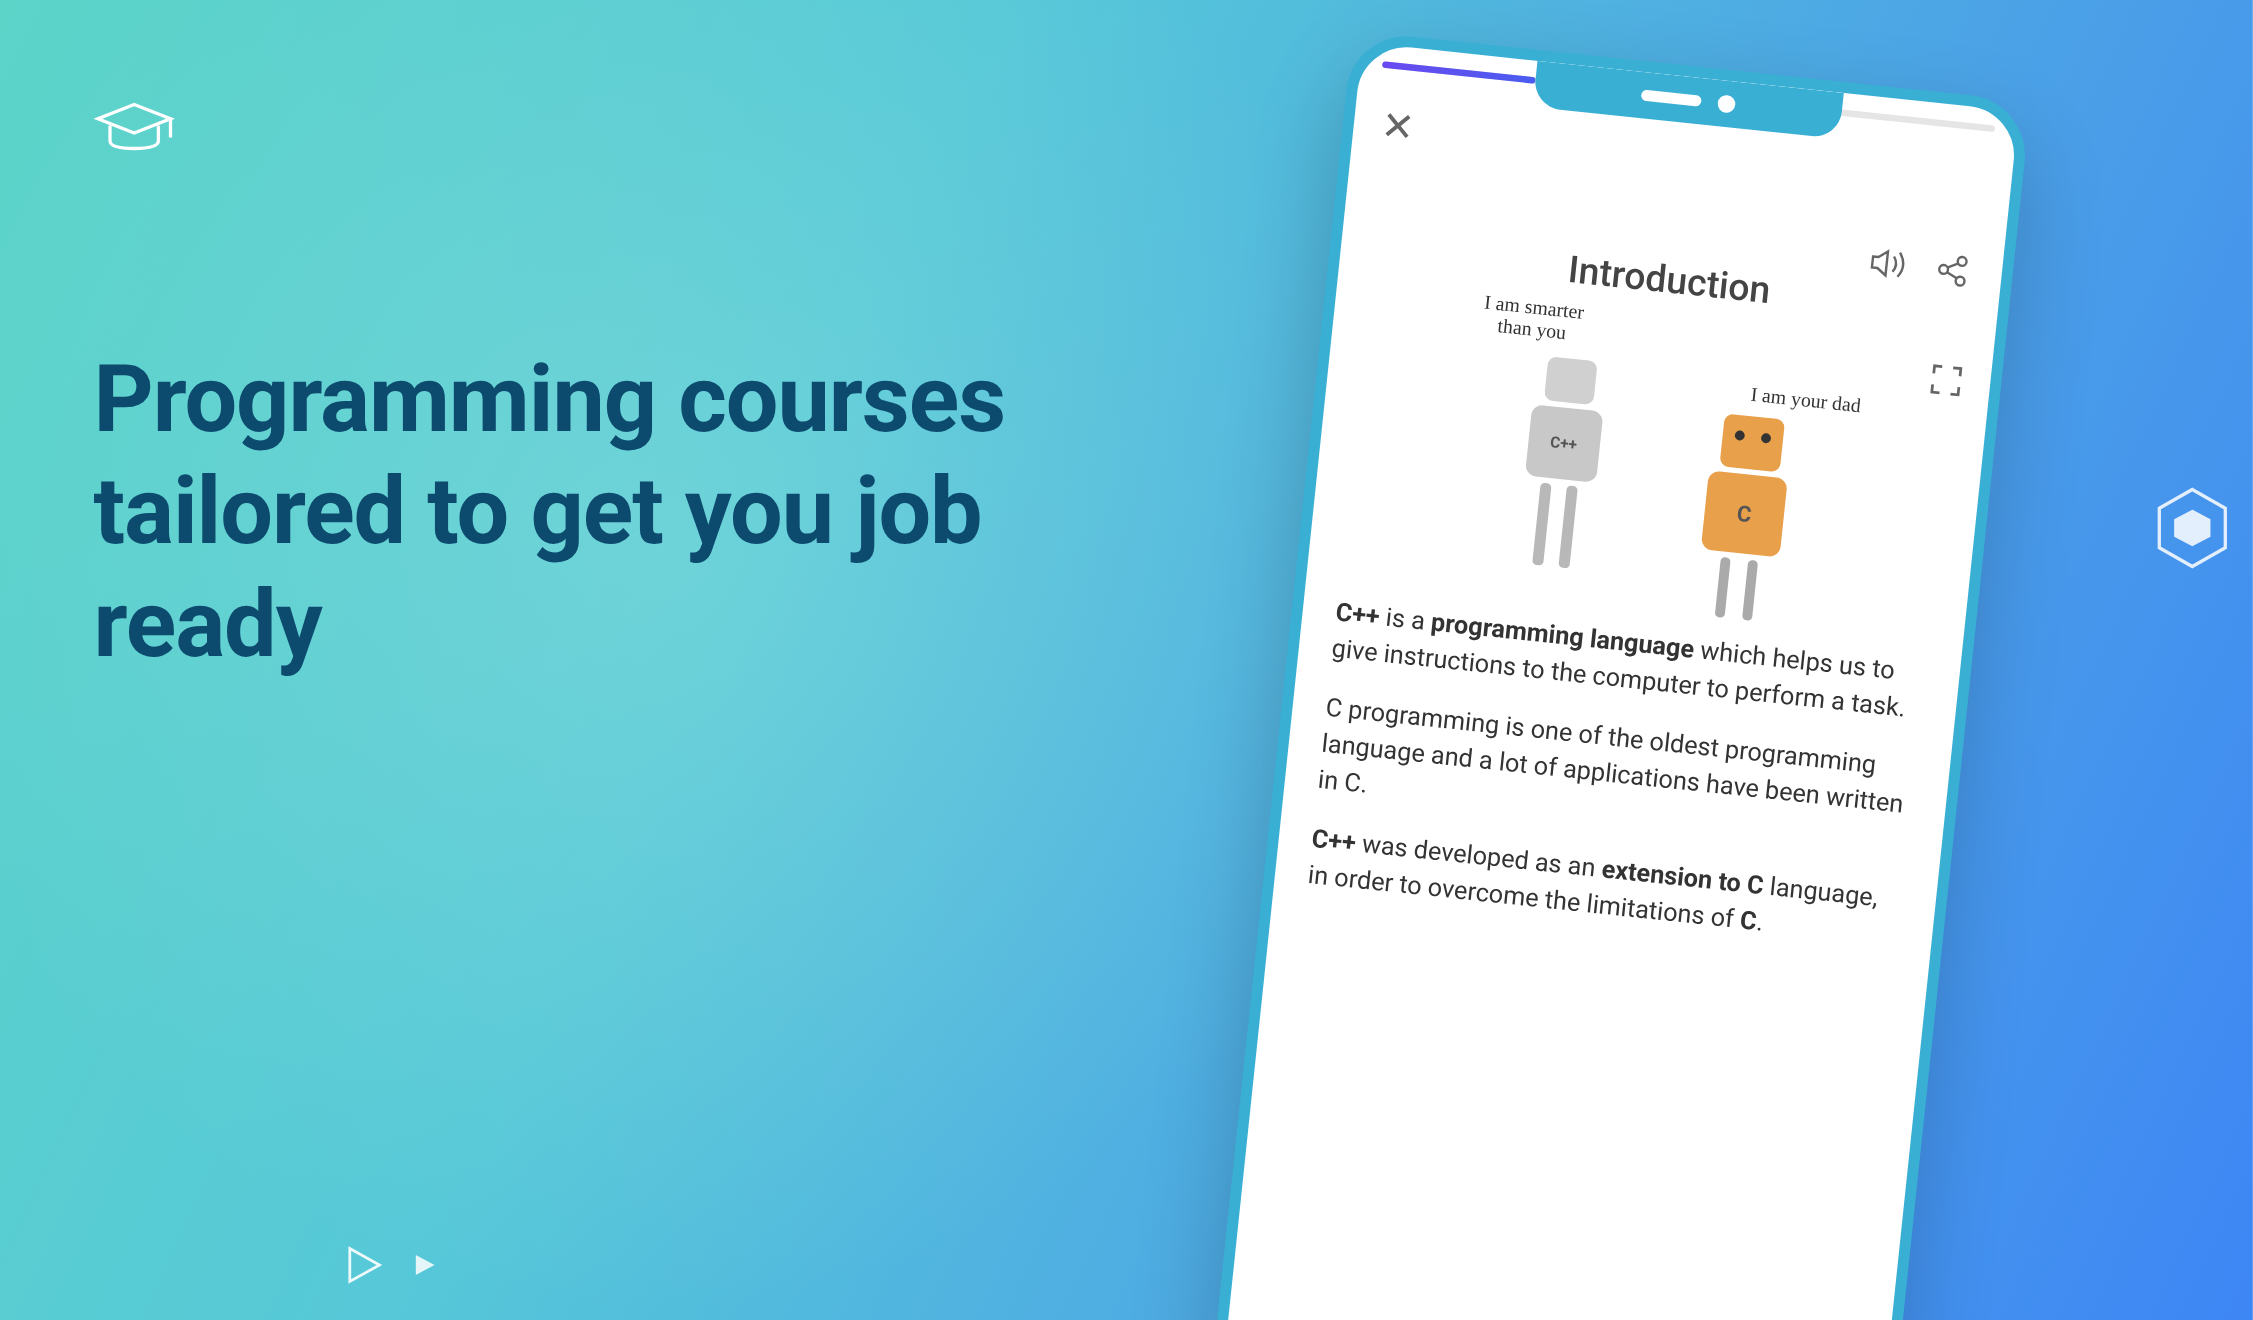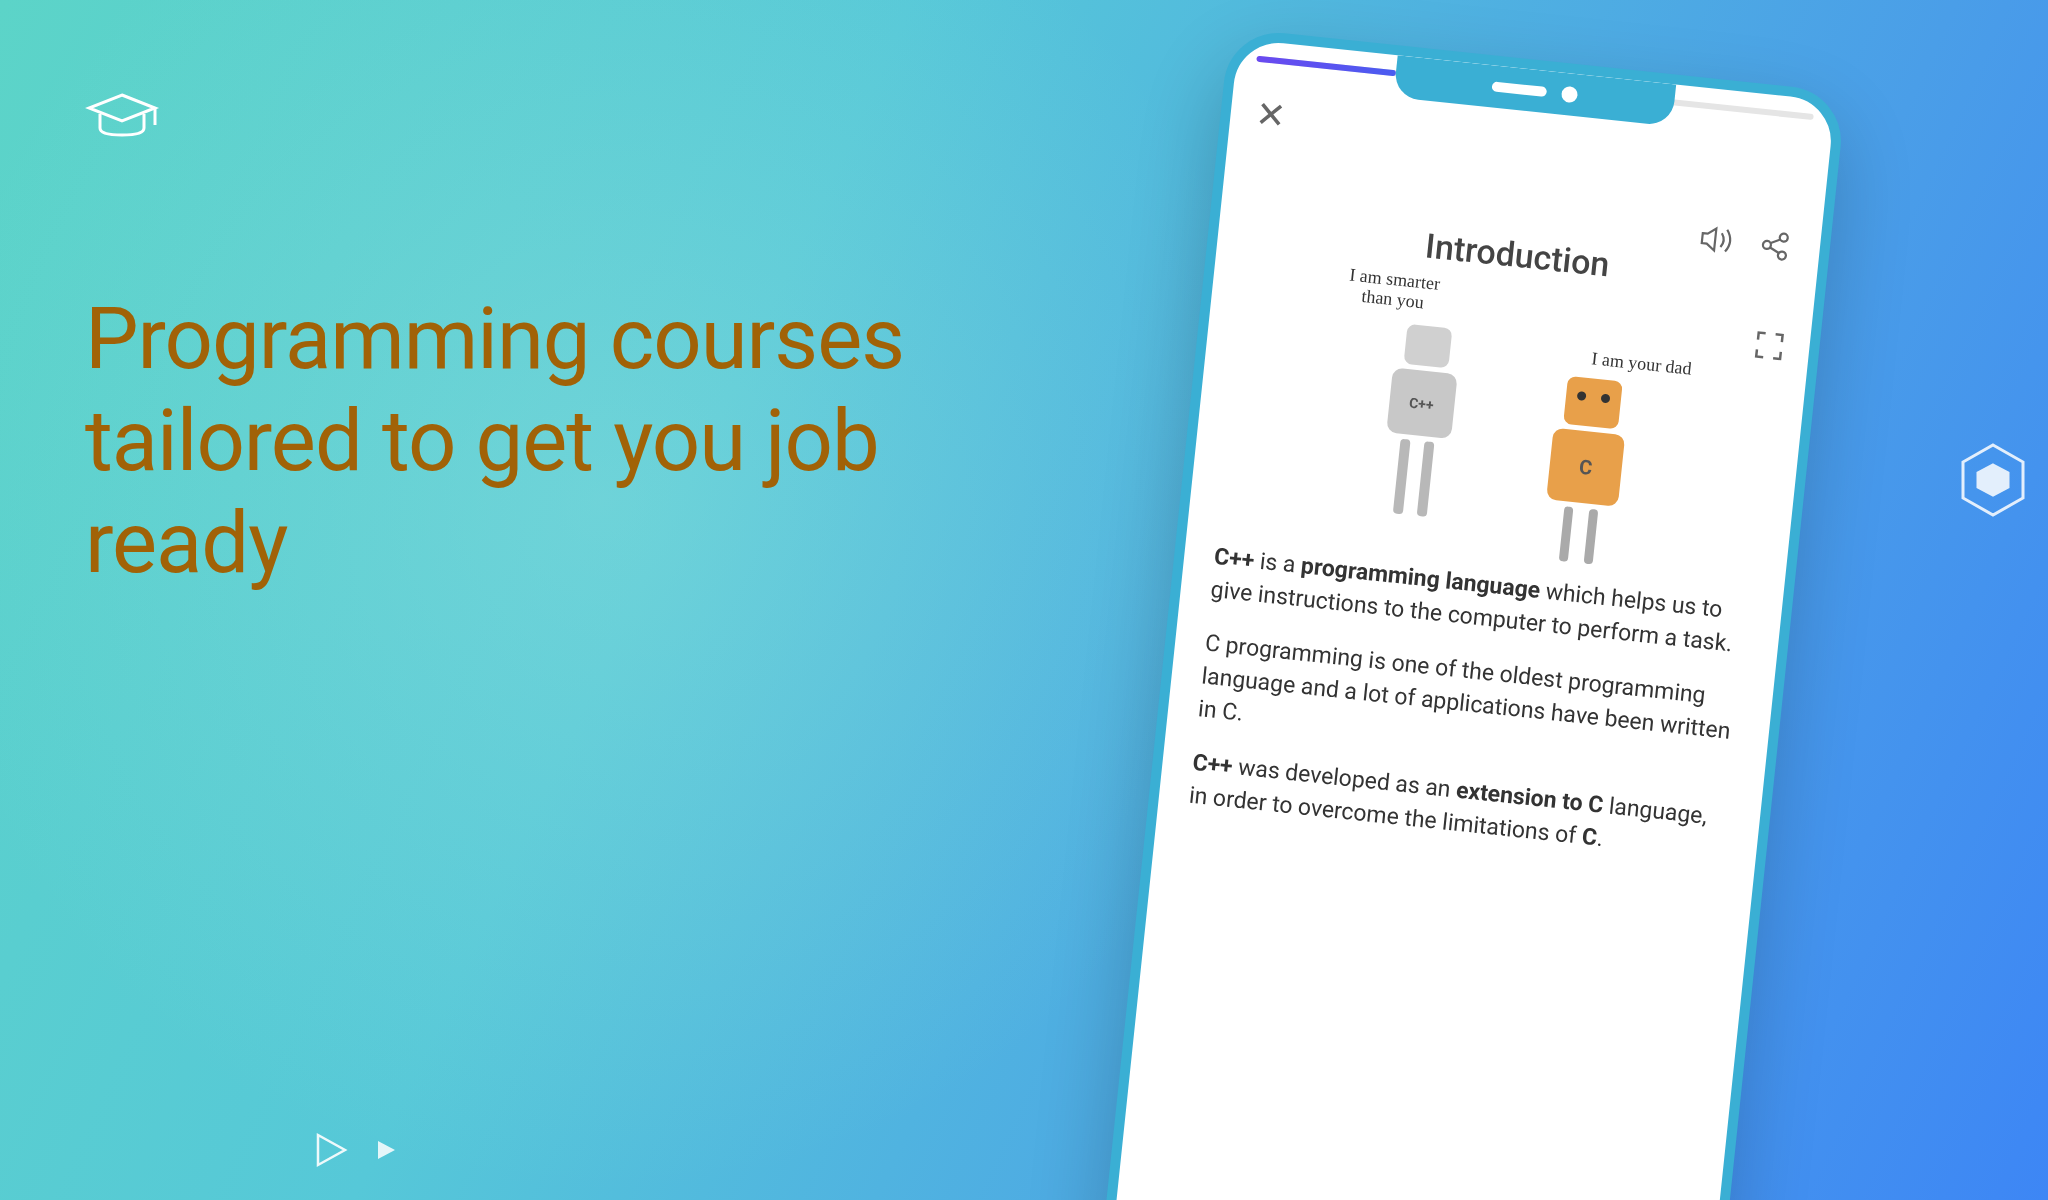--- a/index.html
+++ b/index.html
@@ -1,19 +1,19 @@
 <!DOCTYPE html>
 <html><head>
 <meta charset="utf-8">
 <style>
 *{margin:0;padding:0;box-sizing:border-box}
 body{width:2048px;height:1200px;overflow:hidden;font-family:-apple-system,BlinkMacSystemFont,'Segoe UI',Roboto,sans-serif;position:relative;background:linear-gradient(115deg,#5cd4c8 0%,#56c8d8 35%,#4a9ee8 75%,#3d86f5 100%)}
 .bg-curve{position:absolute;top:-200px;left:-100px;width:1400px;height:1400px;border-radius:50%;background:radial-gradient(circle,rgba(155,230,220,0.35) 0%,rgba(155,230,220,0) 70%)}
 .logo{position:absolute;top:90px;left:85px;color:#fff}
-.headline{position:absolute;top:288px;left:85px;color:#a16207;font-size:85px;font-weight:400;line-height:1.2;max-width:850px;letter-spacing:-1px}
+.headline{position:absolute;top:312px;left:85px;color:#0c4a6e;font-size:85px;font-weight:700;line-height:1.2;max-width:850px;letter-spacing:-1px}
 .play-icons{position:absolute;bottom:30px;left:310px;display:flex;align-items:center;gap:25px}
 .hexagon{position:absolute;top:440px;right:20px;color:#fff;opacity:0.85}
 .phone-wrap{position:absolute;top:60px;right:200px;width:620px;height:1250px;transform:rotate(6deg);transform-origin:top center}
 .phone{width:100%;height:100%;background:#fff;border-radius:55px;border:10px solid #3aafd4;position:relative;overflow:hidden;box-shadow:0 30px 80px rgba(0,0,0,0.2)}
 .notch{position:absolute;top:0;left:50%;transform:translateX(-50%);width:280px;height:42px;background:#3aafd4;border-radius:0 0 25px 25px;z-index:10;display:flex;align-items:center;justify-content:center;gap:15px}
 .notch::before{content:'';width:55px;height:10px;background:#fff;border-radius:5px}
 .notch::after{content:'';width:16px;height:16px;background:#fff;border-radius:50%}
 .progress{position:absolute;top:15px;left:20px;right:20px;height:6px;background:#e5e5e5;border-radius:3px}
 .progress-fill{width:25%;height:100%;background:linear-gradient(90deg,#6a4af0,#4a5cf0);border-radius:3px}
 .screen{position:absolute;top:55px;left:25px;right:25px;bottom:20px}

